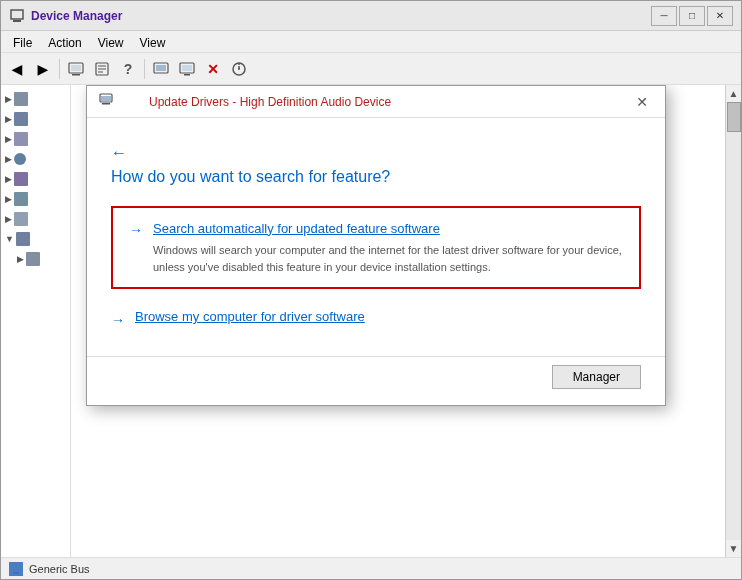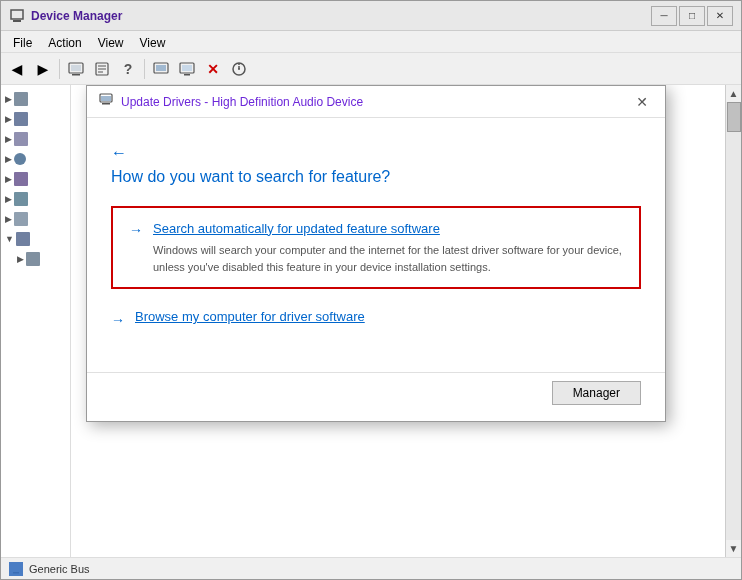--- a/index.html
+++ b/index.html
@@ -224,21 +224,22 @@
       border-bottom: 1px solid #e0e0e0;
     }
     .dialog-title-icon {
       margin-right: 8px;
       font-size: 14px;
       color: #555;
     }
     .dialog-title-text {
       flex: 1;
       font-size: 12px;
-      color: #6d28d9;
+      color: #b91c1c;
+      margin-left: 28px;
     }
     .dialog-close-btn {
       width: 22px;
       height: 22px;
       border: none;
       background: transparent;
       cursor: pointer;
       font-size: 14px;
       color: #555;
       display: flex;
@@ -481,21 +482,21 @@
               <div class="option-link">
                 <span class="option-arrow">→</span>
                 <span class="option-title">Search automatically for updated feature software</span>
               </div>
               <div class="option-desc">Windows will search your computer and the internet for the latest driver software for your device, unless you've disabled this feature in your device installation settings.</div>
             </div>
 
             <div class="option-simple">
               <span class="option-arrow">→</span>
               <div>
-                <div class="option-title" style="margin-bottom: 20px;">Browse my computer for driver software</div>
+                <div class="option-title" style="margin-bottom: 4px;">Browse my computer for driver software</div>
               </div>
             </div>
 
           </div>
 
           <div class="dialog-footer">
             <button class="cancel-btn">Manager</button>
           </div>
 
         </div>

